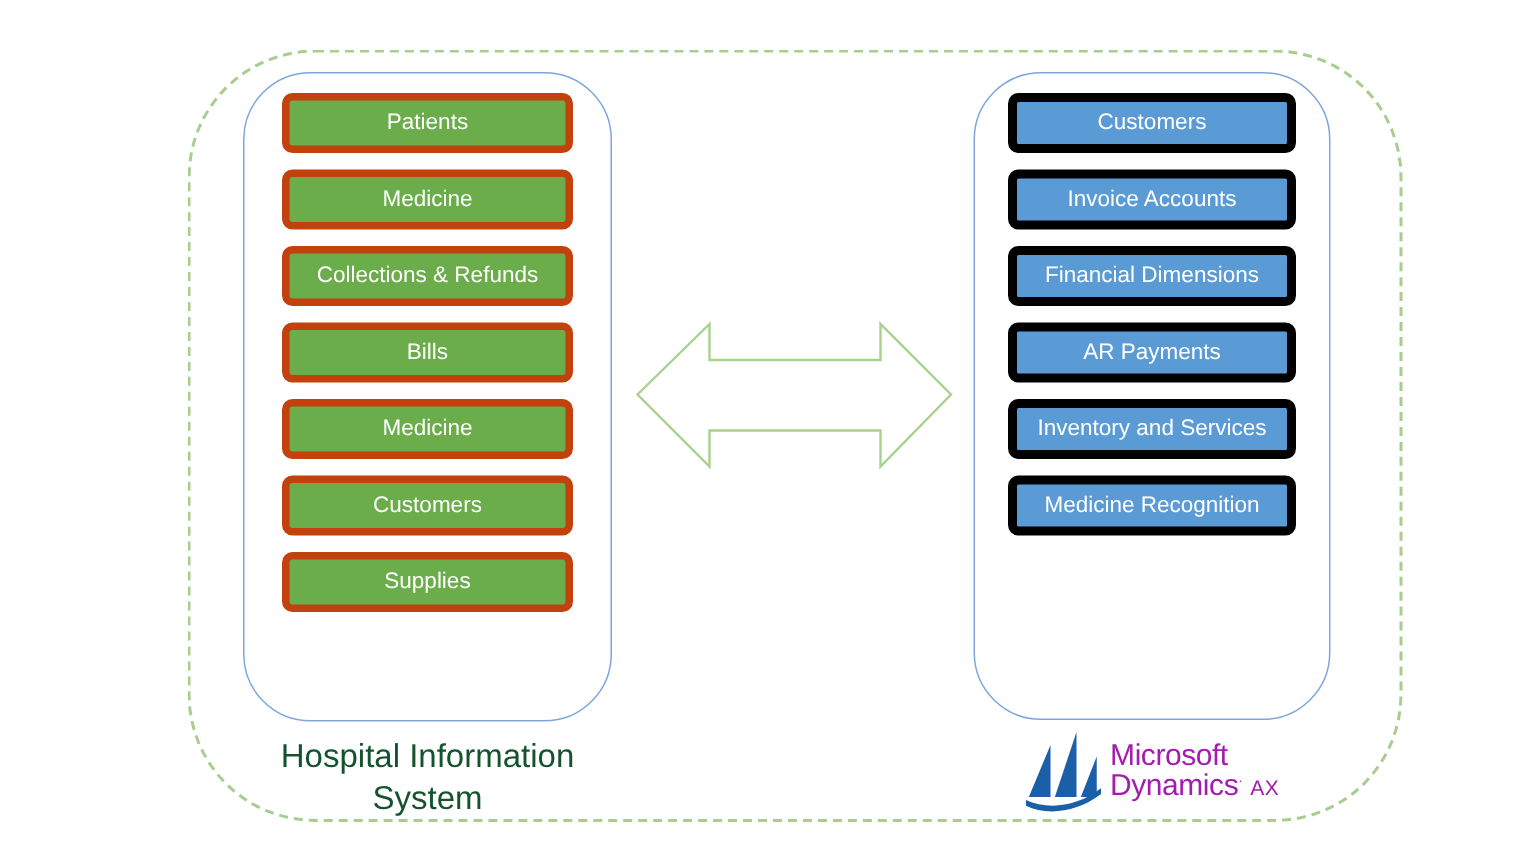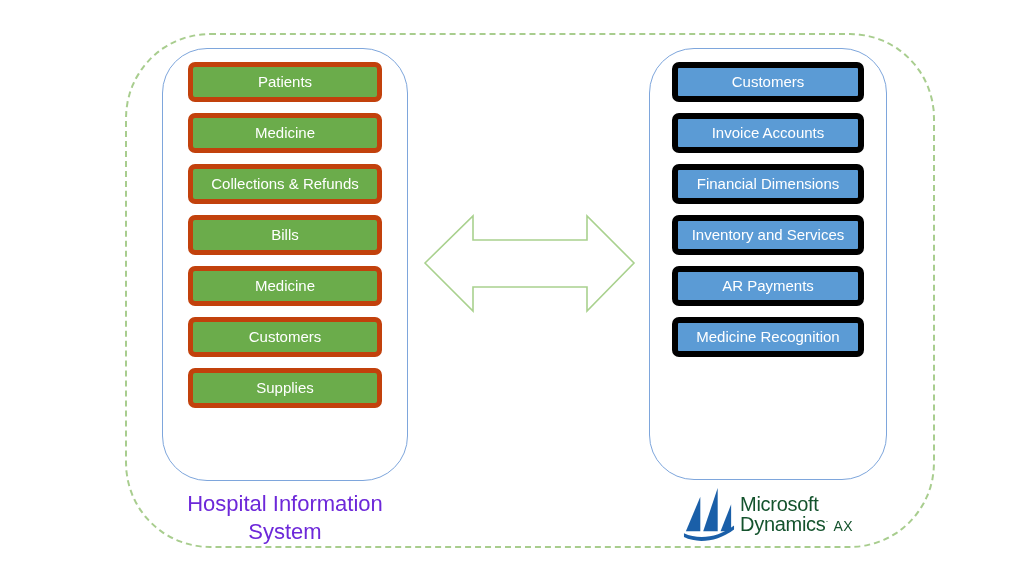--- a/index.html
+++ b/index.html
@@ -54,36 +54,36 @@
   .panel.right .btn:nth-child(7) span { display: inline-block; max-width: 120px; }
 
   
   .sync-arrow { position: absolute; left: 420px; top: 211px; }
 
   
   .his-title {
     position: absolute;
     left: 152px; top: 490px; width: 266px;
     text-align: center;
-    color: #6d28d9;
+    color: #14532d;
     font-size: 22px;
     line-height: 1.28;
   }
 
   
   .brand {
     position: absolute;
     left: 649px; top: 486px; width: 238px;
     display: flex;
     align-items: center;
     justify-content: center;
     gap: 5px;
   }
   .brand-text {
-    color: #14532d;
+    color: #a21caf;
     font-size: 20px;
     line-height: 1.02;
     letter-spacing: -0.3px;
     white-space: nowrap;
   }
   .brand-text .mark { font-size: 9px; vertical-align: 7px; }
   .brand-text .suffix { font-size: 14px; letter-spacing: 0.4px; }
 </style>
 </head>
 <body>
@@ -118,24 +118,24 @@
   <div class="btn">
       <span>Customers</span>
     </div>
   <div class="btn">
       <span>Invoice Accounts</span>
     </div>
   <div class="btn">
       <span>Financial Dimensions</span>
     </div>
   <div class="btn">
-      <span>Inventory and Services</span>
+      <span>AR Payments</span>
     </div>
   <div class="btn">
-      <span>AR Payments</span>
+      <span>Inventory and Services</span>
     </div>
   <div class="btn">
       <span>Medicine Recognition</span>
     </div>
 </div>
 
 <svg class="sync-arrow" width="220" height="106" viewBox="0 0 220 106">
   <polygon points="5,52 53,5 53,29 167,29 167,5 214,52 167,100 167,76 53,76 53,100" fill="#ffffff" stroke="#a9d18e" stroke-width="1.6" stroke-linejoin="miter"></polygon>
 </svg>
 

